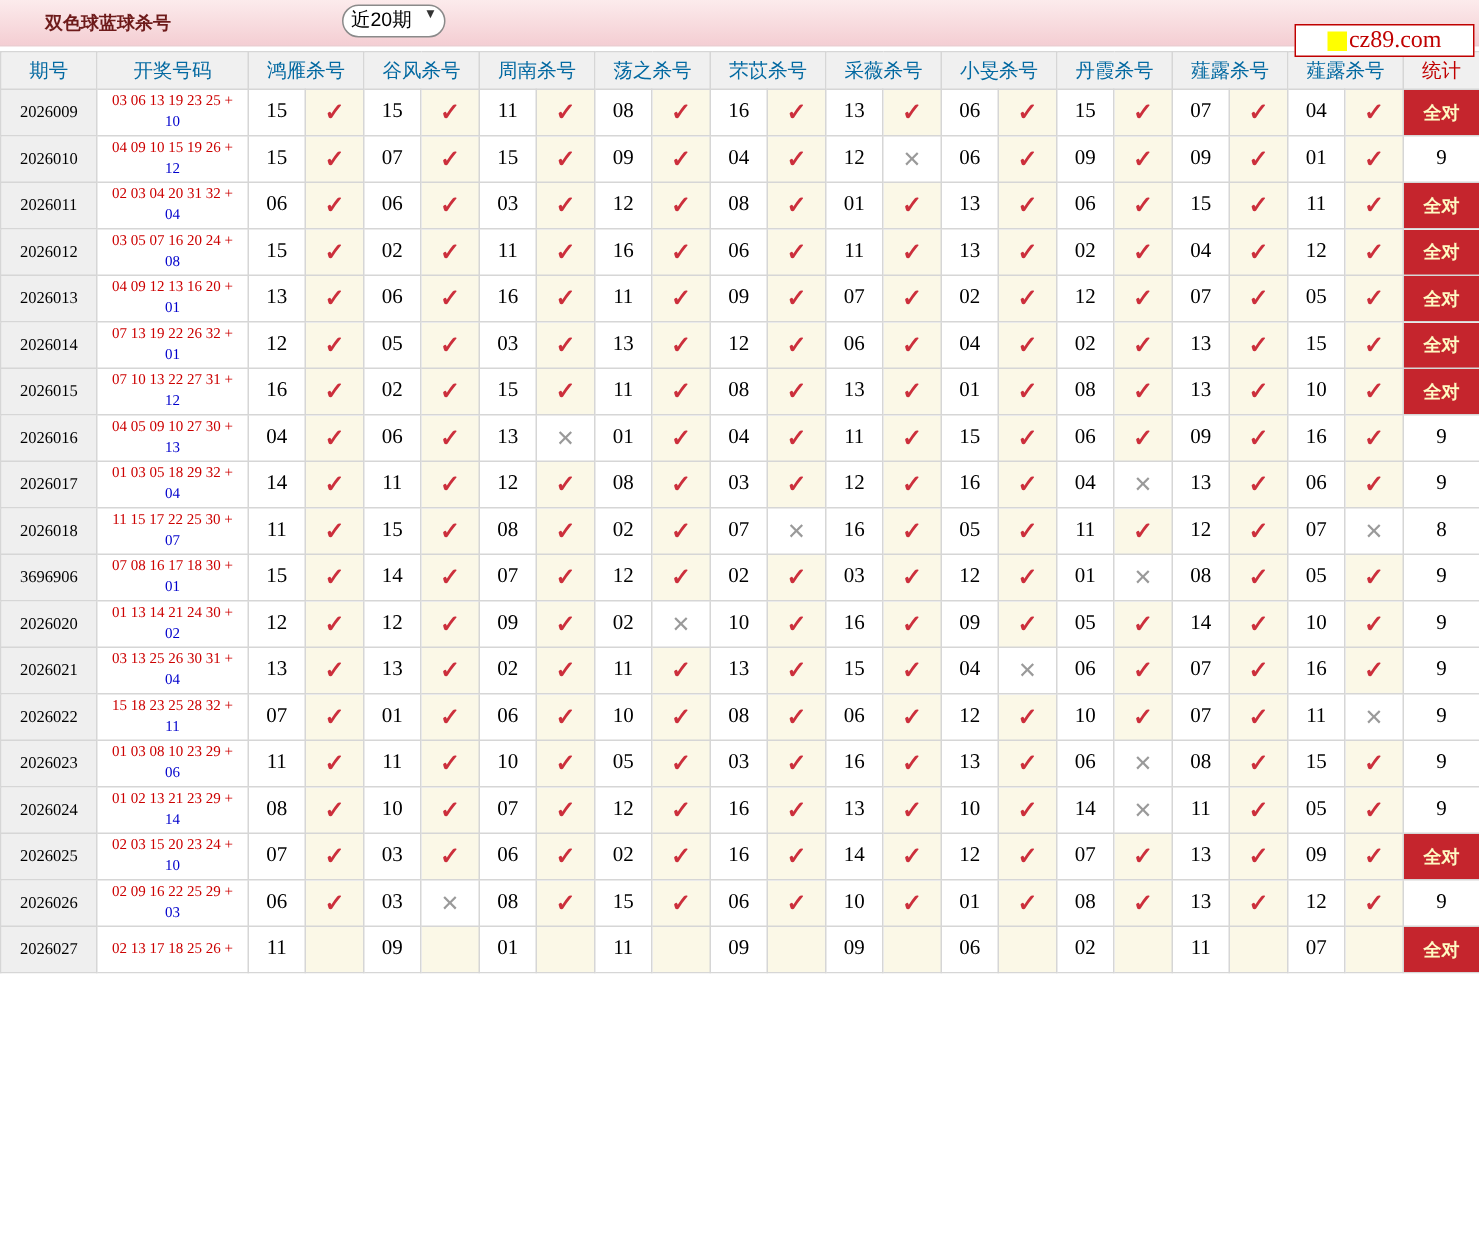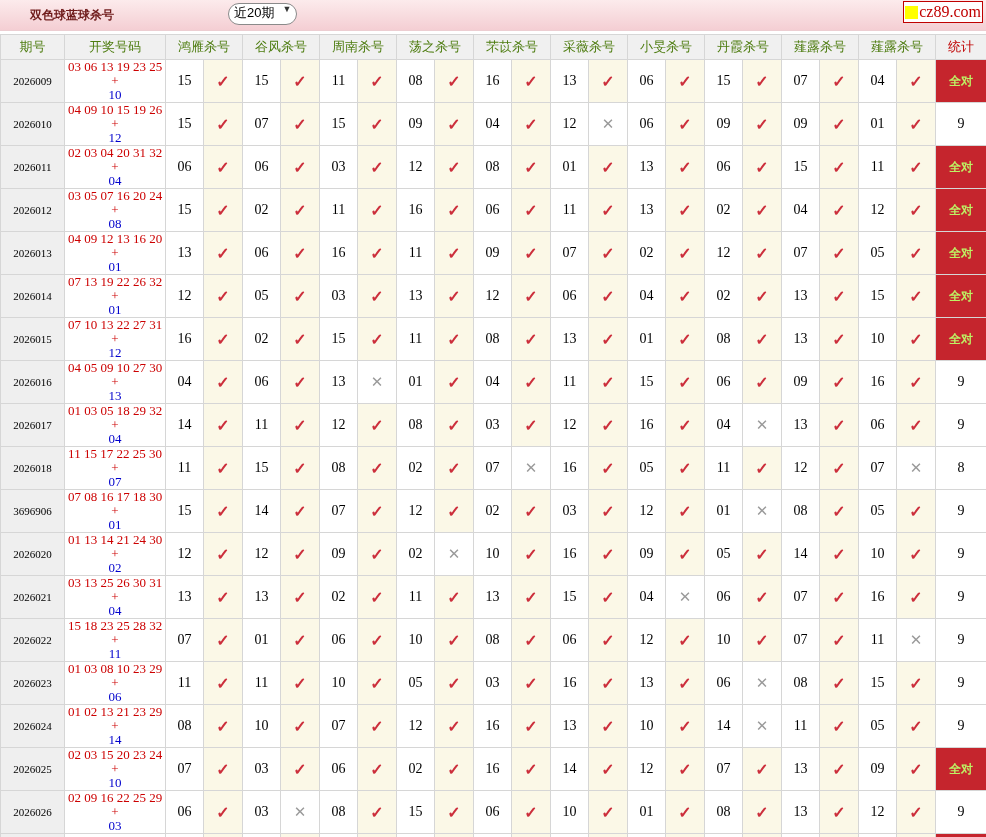--- a/index.html
+++ b/index.html
@@ -8,43 +8,43 @@
   
   .topbar { position:relative; height:30px;
     background:linear-gradient(#fcebec,#f4ced3); border-bottom:1px solid #eccdd1; }
   .topbar-title { position:absolute; left:30px; top:0; line-height:30px;
     font-weight:bold; font-size:12px; color:#6e1a1a; }
   .period-select { position:absolute; left:228px; top:3px; height:20px;
     background:#fff; border:1px solid #8a8a8a; border-radius:11px;
     font-size:13px; color:#000; display:flex; align-items:flex-start;
     padding:0 5px; gap:8px; cursor:pointer; }
   .period-select .arrow { font-size:9px; color:#333; }
-  .logo-box { position:absolute; right:3px; top:1px; background:#fff;
-    border:1px solid #c00000; padding:0 1px; height:20px;
+  .logo-box { position:absolute; right:3px; top:16px; background:#fff;
+    border:1px solid #c00000; padding:0 21px; height:20px;
     display:flex; align-items:center; text-decoration:none; }
   .logo-square { width:13px; height:13px; background:#ffff00; margin-right:1px; }
   .logo-text { font-family:"Liberation Serif",serif; font-size:16px; color:#c00000; }
 
   
   table { border-collapse:collapse; table-layout:fixed; width:986px; margin-top:3px; }
   td,th { border:1px solid #d6d6d6; text-align:center; padding:0; overflow:hidden; }
-  thead th { background:#f0f0f0; height:24px; font-size:13px; font-weight:normal; color:#4d7c0f; }
+  thead th { background:#f0f0f0; height:24px; font-size:13px; font-weight:normal; color:#0369a1; }
   thead th.stat-head { color:#c00000;text-align:center; }
 
   tr.data-row { height:31px; }
   td.period { background:#efefef; font-family:"Liberation Serif",serif; font-size:11px;margin-left:44px; }
-  td.draw { font-family:"Liberation Serif",serif; font-size:13px; line-height:14px; }
+  td.draw { font-family:"Liberation Serif",serif; font-size:10px; line-height:14px; }
   .red-balls { color:#cc0000; }
   .blue-ball { color:#0000cc; }
   td.kill-num { font-family:"Liberation Serif",serif; font-size:14px; background:#fff; }
   td.check { background:#fbf8e7; }
   td.check.err { background:#fff; }
   .check-glyph { color:#cc2f3c; font-size:16px; font-weight:bold; }
   .cross-glyph { color:#9a9a9a; font-size:15px; }
-  td.stat-all { background:#c5252d; color:#bef264; font-weight:bold; font-size:12px; }
+  td.stat-all { background:#c5252d; color:#fef9c3; font-weight:bold; font-size:12px; }
   td.stat-num { font-family:"Liberation Serif",serif; font-size:14px; background:#fff; }
 </style>
 </head>
 <body>
 
 <div class="topbar">
   <span class="topbar-title">双色球蓝球杀号</span>
   <div class="period-select">
     <span>近20期</span>
     <span class="arrow">▼</span>

